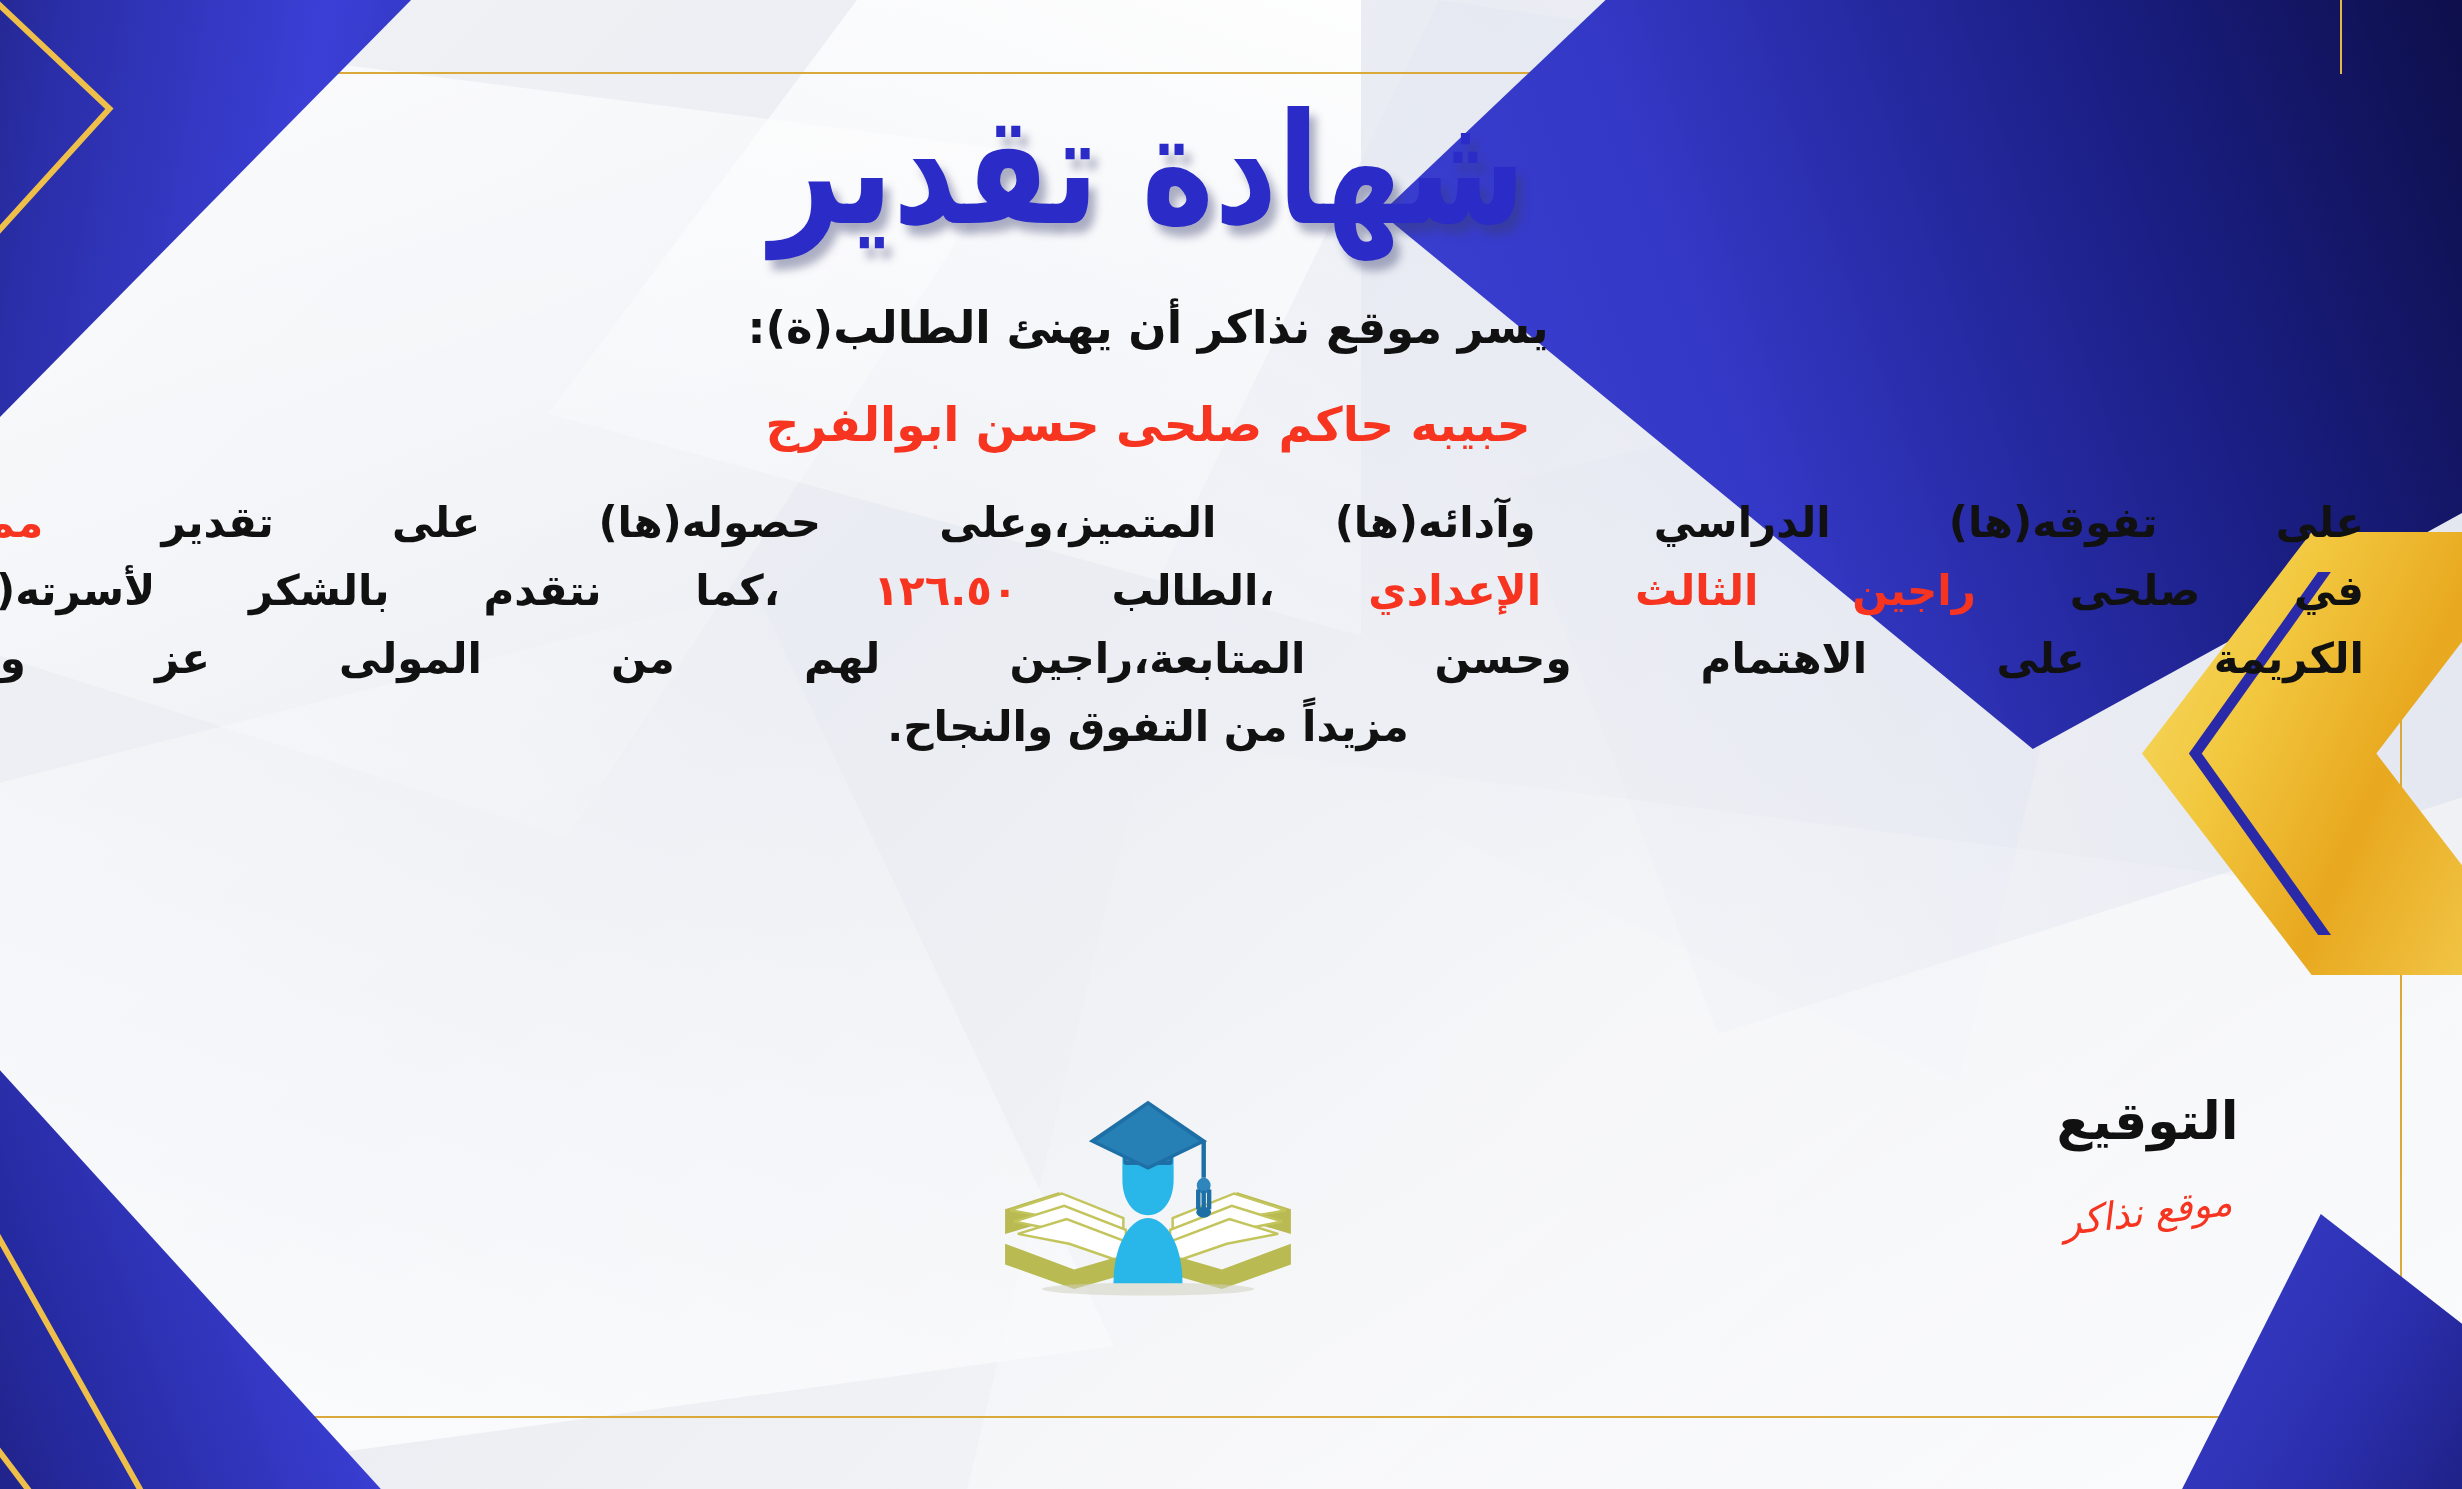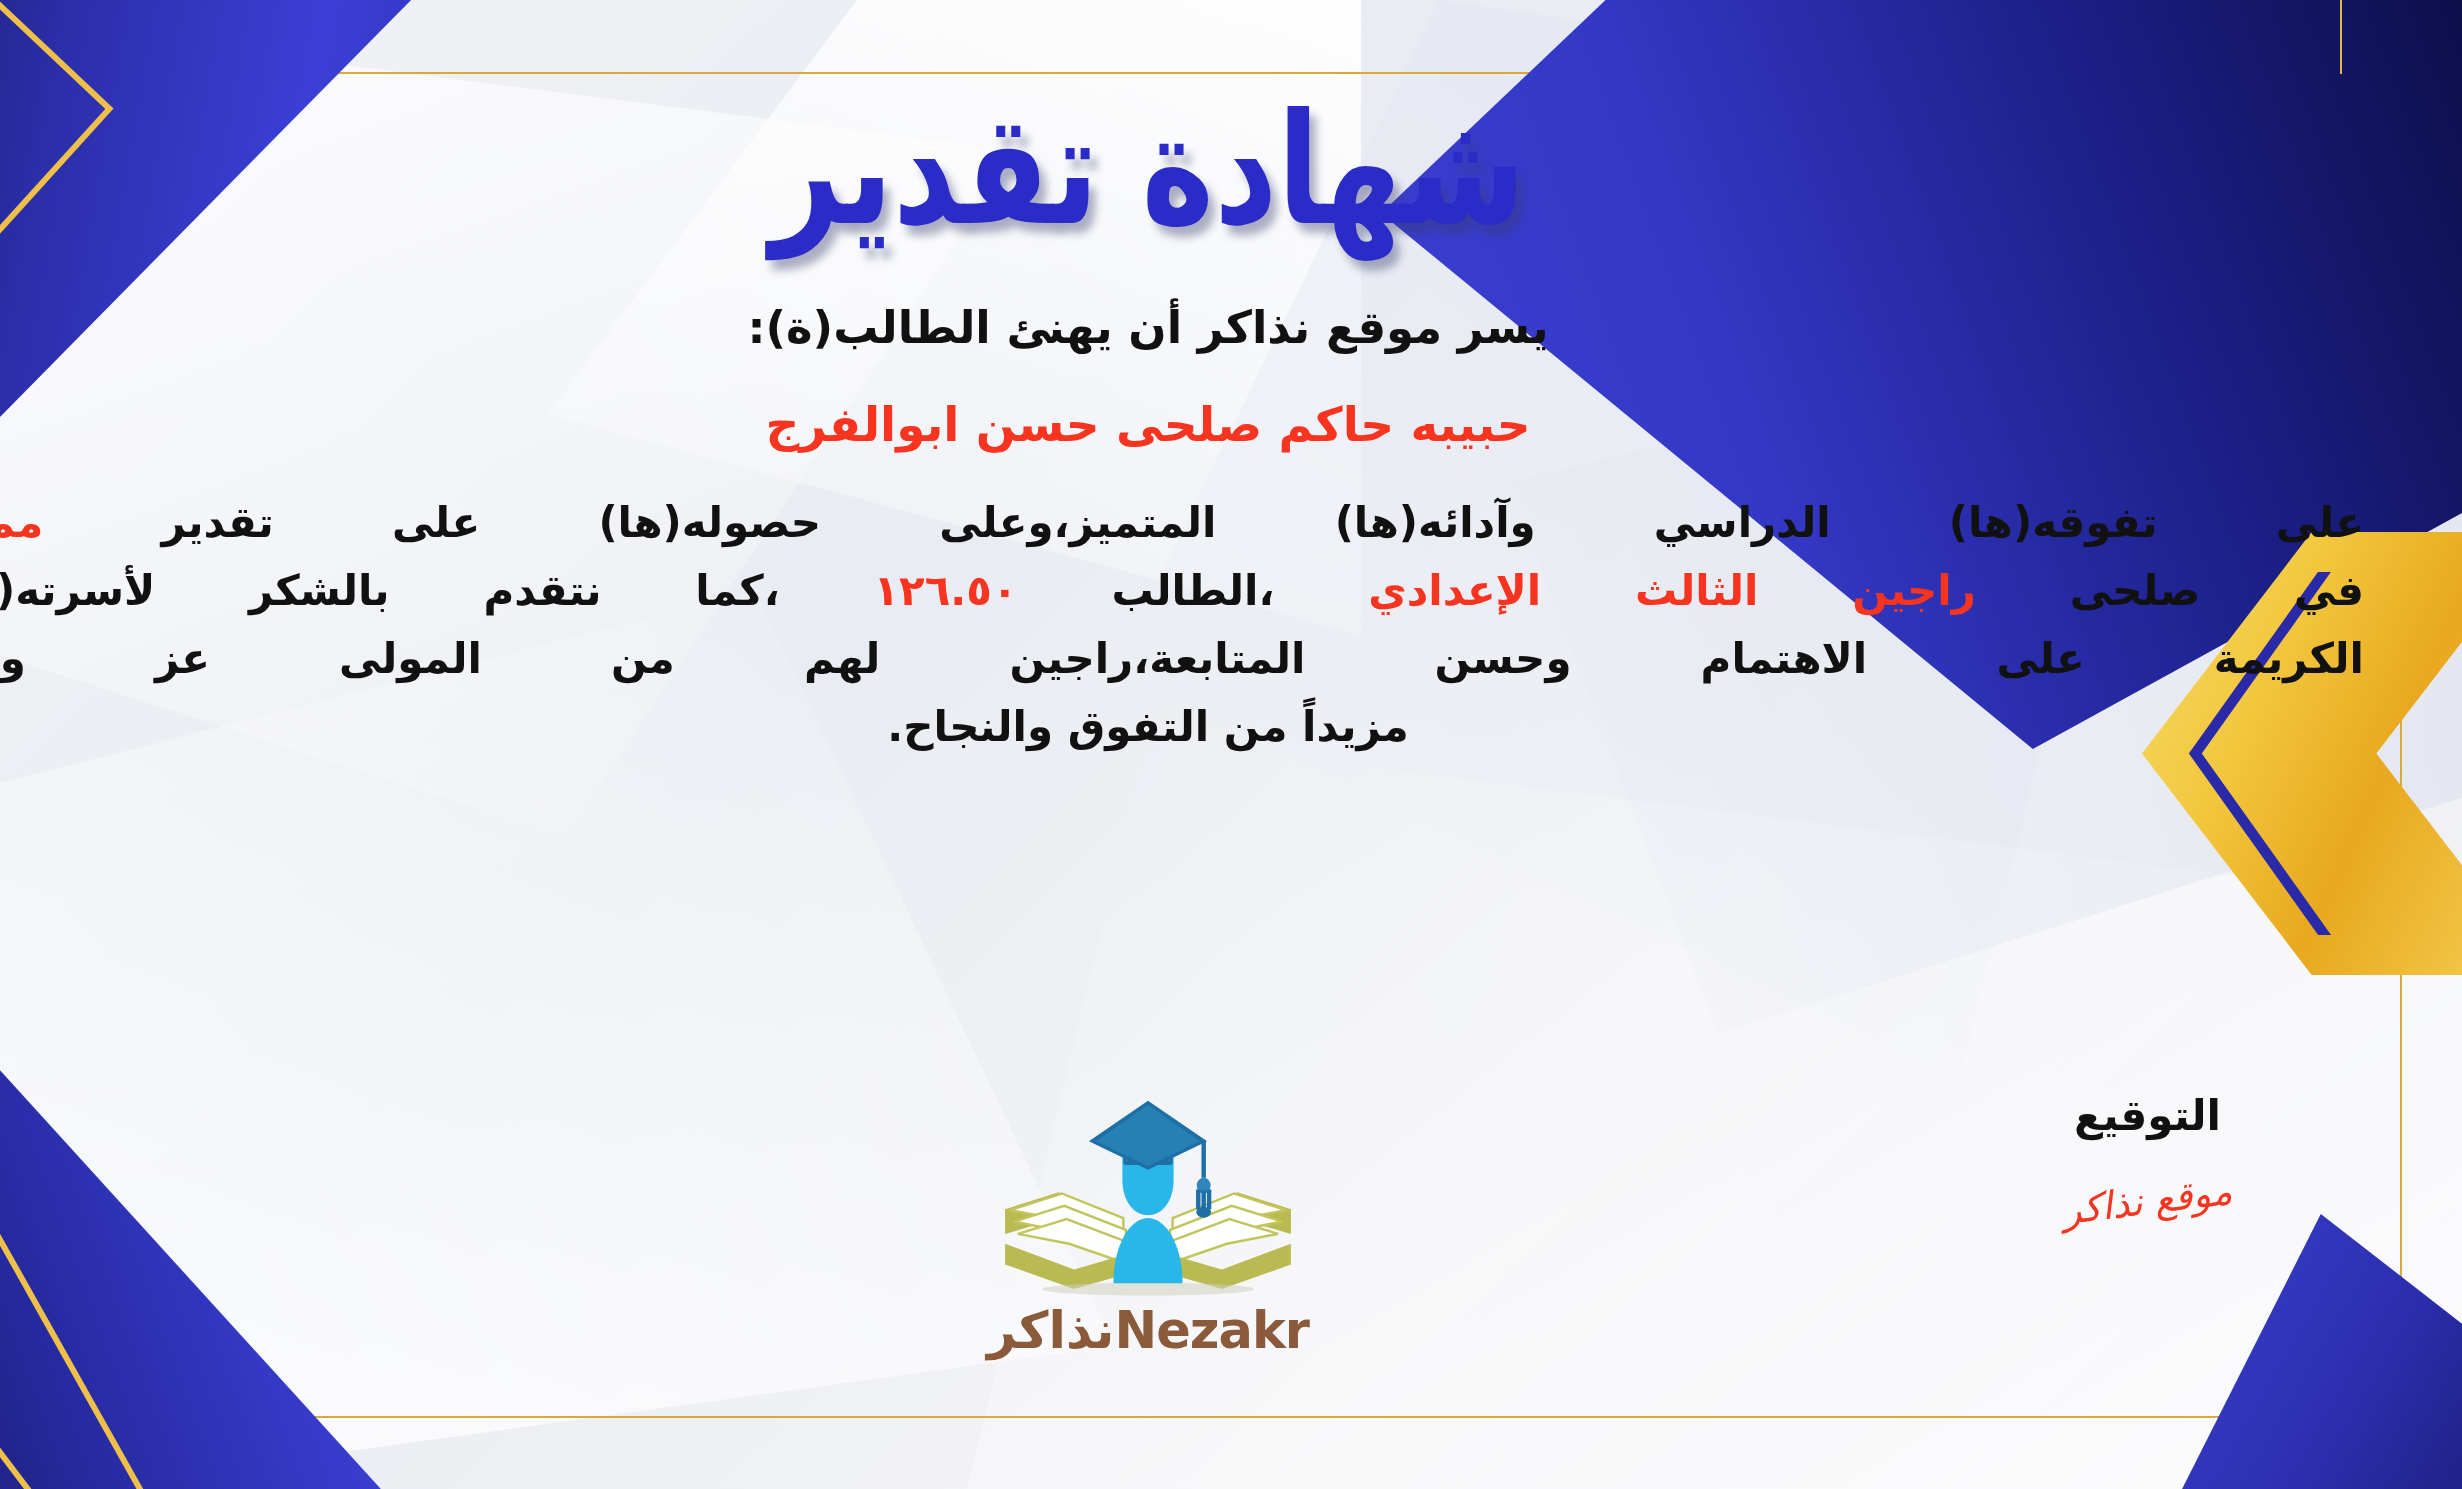--- a/index.html
+++ b/index.html
@@ -117,21 +117,21 @@
   .line.name{font-size:47px;color:#f6341f;font-weight:700;margin-bottom:26.6px;}
   .line.just{text-align:justify;text-align-last:justify;direction:rtl;}
   .line.last{text-align:center;}
   .hl{color:#f6341f;font-weight:700;}
   .num{color:#f6341f;font-weight:700;letter-spacing:1px;margin-top:36px;}
 
   
   .footer{position:absolute;left:0;right:0;bottom:19.7px;height:305px;}
 
   .sign-wrap{position:absolute;right:29.5px;top:0;width:374px;text-align:center;}
-  .sign-label{font-size:42px;font-weight:700;color:#111;}
+  .sign-label{font-size:52px;font-weight:700;color:#111;}
   .sign-mark{margin-top:39px;font-size:38px;color:#f6341f;
              font-family:"DejaVu Serif","Liberation Serif",serif;
              font-style:italic;transform:rotate(-7deg);display:inline-block;}
 
   .logo-wrap{position:absolute;left:50%;transform:translateX(-50%);top:-4.9px;
              width:443px;text-align:center;}
   .logo-art{position:relative;width:345px;height:212px;margin:0 auto;}
   .logo-text{margin-top:3px;font-size:51px;font-weight:bold;color:#8a5a3b;
              letter-spacing:-1px;white-space:nowrap;
              font-family:"DejaVu Sans","Liberation Sans",sans-serif;}
@@ -247,19 +247,18 @@
             <rect x="306" y="126" width="88" height="26" fill="#2e86bd"></rect>
             <path d="M350 30 L470 112 L350 170 L230 112 Z" fill="#1d6fa5"></path>
             <path d="M350 38 L455 112 L350 162 L245 112 Z" fill="#2780b5"></path>
 
             <path d="M463 112 L463 186" stroke="#1d6fa5" stroke-width="9" fill="none"></path>
             <ellipse cx="463" cy="202" rx="14" ry="16" fill="#2e86bd"></ellipse>
             <path d="M452 210 L452 250 M463 212 L463 252 M474 210 L474 250" stroke="#1d6fa5" stroke-width="9"></path>
             <ellipse cx="463" cy="256" rx="15" ry="11" fill="#1d6fa5"></ellipse>
           </svg>
         </div>
-        <div class="logo-text">Nezakrنذاكر</div>
       </div>
 
     </div>
   </div>
 </div>
 
 
 </body></html>

